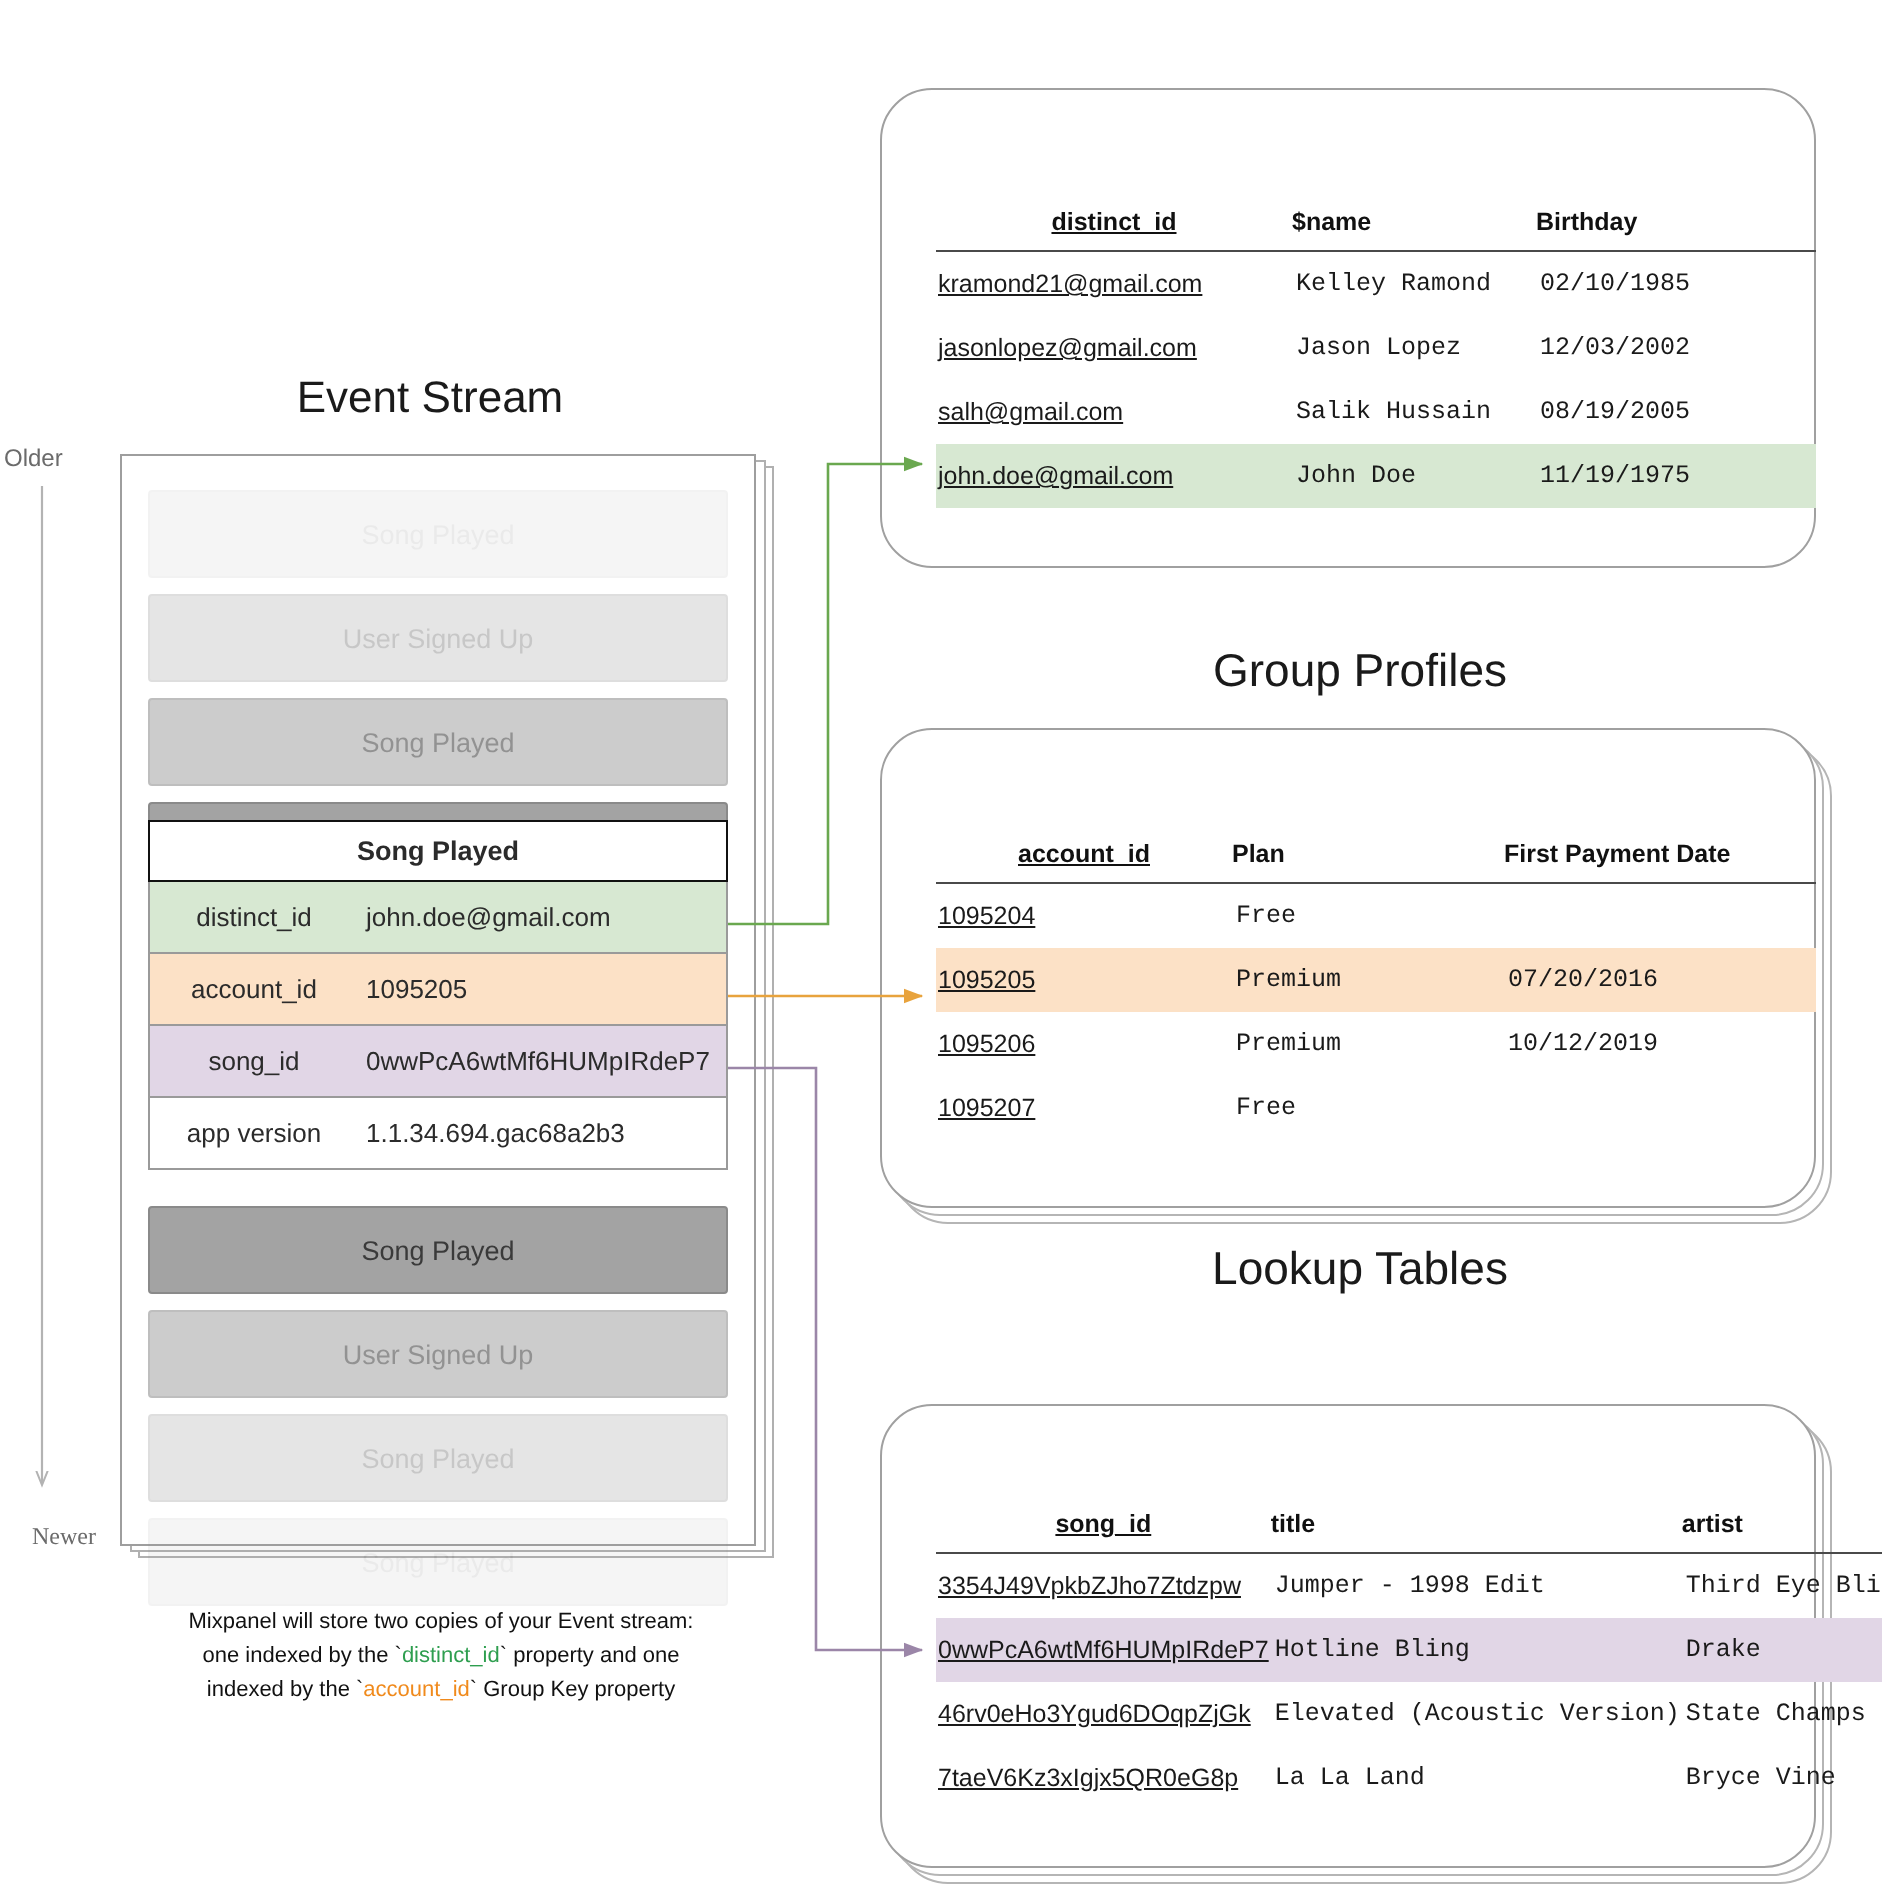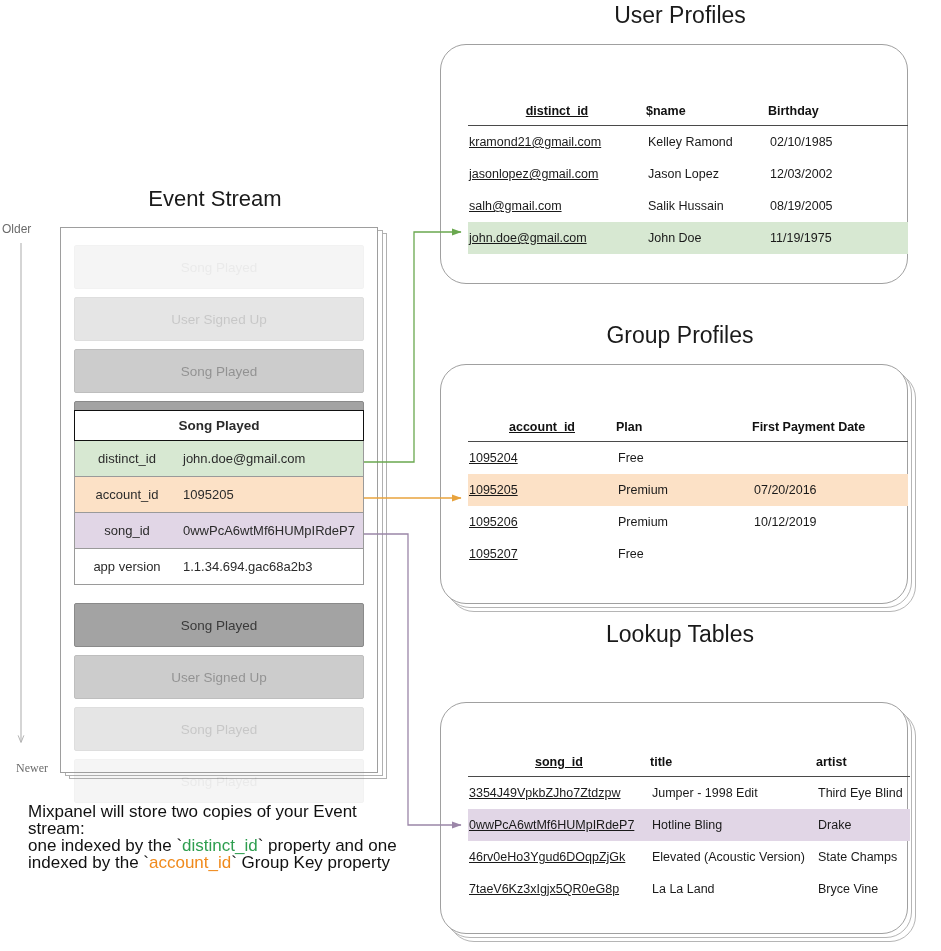--- a/index.html
+++ b/index.html
@@ -119,21 +119,22 @@
     text-align: center;
     flex: none;
   }
   .prop-val { padding-left: 4px; }
 
   
   #caption {
     position: absolute;
     left: 28px; top: 803px;
     width: 385px;
-    font-size: 17px;
+    text-align: center;
+    font-size: 11px;
     line-height: 17px;
     color: #111;
   }
   .code-green  { color: #2e9e4f; }
   .code-orange { color: #f08a1c; }
 
   
   .card-stack { position: absolute; }
   .card-shadow {
     position: absolute;
@@ -177,32 +178,31 @@
   table.dt td {
     font-size: 12.5px;
     color: #1a1a1a;
     height: 30px;
     white-space: nowrap;
   }
   .th-key { text-decoration: underline; text-align: center; }
   .th-left { text-align: left; padding-left: 2px; margin-top: 44px; }
   .cell-key { text-align: left; }
   .cell-key span { text-decoration: underline; }
-  .cell-left { text-align: left; padding-left: 2px; }
+  .cell-left { text-align: left; padding-left: 2px; font-family: Liberation Mono, monospace; }
 
   tr.hl-green td  { background: #d7e8d2; }
   tr.hl-orange td { background: #fce1c6; }
   tr.hl-purple td { background: #e1d6e6; }
 </style>
 </head>
 <body>
 
 <div class="stage">
 
-  <div class="section-title" id="title-user-profiles">User Profiles</div>
   <div class="section-title" id="title-group-profiles">Group Profiles</div>
   <div class="section-title" id="title-lookup-tables">Lookup Tables</div>
   <div class="section-title" id="title-event-stream">Event Stream</div>
 
   <div class="axis-label" id="axis-older">Older</div>
   <div class="axis-label" id="axis-newer">Newer</div>
 
   <div class="es-layer" id="es-layer-3"></div>
   <div class="es-layer" id="es-layer-2"></div>
   <div class="es-layer" id="es-frame"></div>

